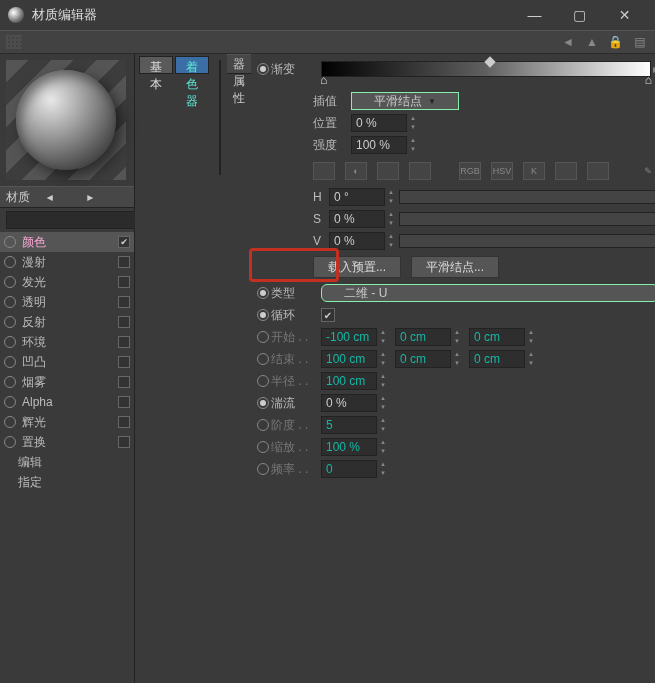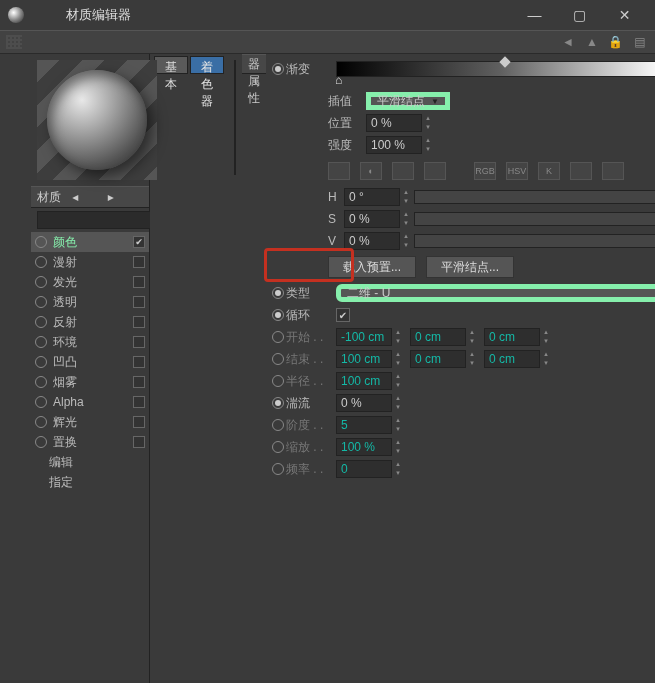--- a/index.html
+++ b/index.html
@@ -1,67 +1,67 @@
 <!DOCTYPE html>
 <html><head>
 <meta charset="utf-8">
 <style>
   * { box-sizing: border-box; margin: 0; padding: 0; font-family: "Microsoft YaHei", Arial, sans-serif; }
   body { background: #3a3a3a; width: 655px; height: 683px; overflow: hidden; color: #ccc; font-size: 12px; }
   .titlebar { height: 30px; background: #3a3a3a; display: flex; align-items: center; padding: 0 8px; color: #ddd; }
   .titlebar .icon { width: 16px; height:16px; border-radius:50%; background: radial-gradient(circle at 35% 35%, #fff, #888, #222); margin-right:8px; }
-  .titlebar .title { flex: 1; font-size: 13px; margin-left: 34px; }
+  .titlebar .title { flex: 1; font-size: 13px; }
   .win-btns { display:flex; }
   .win-btn { width:45px; height:30px; display:flex; align-items:center; justify-content:center; color:#ccc; font-size:14px; }
   .toolbar { height: 24px; background: #424242; border-top:1px solid #555; border-bottom:1px solid #2a2a2a; display:flex; align-items:center; padding:0 6px; }
   .toolbar .grip { width:16px; height:14px; background:
     repeating-linear-gradient(0deg,#555 0 2px, transparent 2px 4px),
     repeating-linear-gradient(90deg,#555 0 2px, transparent 2px 4px); opacity:.6; }
   .toolbar .spacer { flex:1; }
   .tool-icon { width:18px; height:18px; margin-left:6px; display:flex; align-items:center; justify-content:center; color:#888; }
   .main { display:flex; height: calc(683px - 54px); }
-  .left { width:150px; background:#3a3a3a; border-right:1px solid #222; display:flex; flex-direction:column;padding-left:31px; }
+  .left { width:135px; background:#3a3a3a; border-right:1px solid #222; display:flex; flex-direction:column; }
   .preview-box { width:120px; height:120px; margin:6px; position:relative; background:
     repeating-linear-gradient(135deg,#555 0 16px,#3d3d3d 16px 32px); }
   .sphere { position:absolute; top:10px; left:10px; width:100px; height:100px; border-radius:50%;
     background: radial-gradient(circle at 35% 30%, #e8e8e8 0%, #aaa 30%, #555 70%, #222 100%); box-shadow: 4px 6px 12px rgba(0,0,0,.4) inset, 6px 6px 14px rgba(0,0,0,.5); }
   .mat-name-row { height:22px; background:#474747; display:flex; align-items:center; padding:0 6px; border-top:1px solid #555; border-bottom:1px solid #222;}
   .mat-name-row span { flex:1; }
   .mat-name-row .nav { width:14px; }
   .input-row { height:24px; display:flex; align-items:center; padding:4px 6px; gap:4px;}
   .input-row input { flex:1; height:18px; background:#2b2b2b; border:1px solid #222; color:#ccc; padding:0 4px; }
   .arrows { width:12px; display:flex; flex-direction:column; }
   .arrows div { height:8px; font-size:8px; line-height:8px; text-align:center; color:#999; }
   .round-btn { width:20px; height:20px; border-radius:50%; background:#555; display:flex; align-items:center; justify-content:center; }
   .channel-list { flex:1; overflow:auto; }
   .channel { height:20px; display:flex; align-items:center; padding:0 4px; gap:6px;}
   .channel .radio { width:12px; height:12px; border:1px solid #888; border-radius:50%; }
   .channel .chk { width:12px; height:12px; border:1px solid #666; background:#333; display:flex; align-items:center; justify-content:center; font-size:9px; color:#ccc;}
   .channel.selected { background:#555; }
-  .channel.selected .name { color:#86efac;font-family:Liberation Serif, serif; }
+  .channel.selected .name { color:#f9a8d4;font-family:Liberation Serif, serif; }
   .channel .name { flex:1; color:#bbb; }
   .channel.sub .name { padding-left:14px; }
   .right { flex:1; background:#3a3a3a; display:flex; flex-direction:row; overflow:hidden; }
   .tabs { height:22px; display:flex; background:#3a3a3a; padding:2px 4px; gap:2px;}
   .tab { padding:2px 10px; background:#5a5a5a; border:1px solid #222; font-size:12px; color:#ddd;}
-  .tab.active { background:#3a6ea5; color:#e5e5e5; }
+  .tab.active { background:#3a6ea5; color:#5eead4; }
   .shader-prev { width:115px; height:115px; margin:6px; border:1px solid #222;
     background: linear-gradient(90deg, #000 0%, #fff 100%); }
   .section-head { height:20px; background:#474747; border-top:1px solid #555; border-bottom:1px solid #222; display:flex; align-items:center; padding:0 6px;}
   .prop-area { padding:4px 6px 20px; }
   .row { display:flex; align-items:center; height:22px; gap:2px; }
   .radio-sm { width:12px; height:12px; border:1px solid #888; border-radius:50%; display:inline-block; flex-shrink:0;}
   .radio-sm.on::after { content:""; display:block; width:6px; height:6px; background:#ccc; border-radius:50%; margin:2px; }
   .lbl { width:48px; color:#bbb; }
   .lbl.dim { color:#777; }
   .grad-bar { flex:1; height:16px; border:1px solid #222; position:relative;
     background: linear-gradient(90deg, #000 0%, #606060 50%, #fff 100%); }
   .grad-bar .knot { position:absolute; top:-4px; width:8px; height:8px; background:#ccc; transform:rotate(45deg); }
   .handle { position:absolute; bottom:-10px; font-size:12px; color:#ddd; line-height:1;}
-  .dd { height:18px; background:#555; border:5px solid #86efac; padding:0 6px; display:flex; align-items:center; gap:6px; min-width:72px;}
+  .dd { height:18px; background:#555; border:1px solid #86efac; padding:0 22px; display:flex; align-items:center; gap:6px; min-width:72px;}
   .dd .tri { font-size:8px; color:#222; }
   .numfield { display:flex; align-items:center; }
   .numfield .fld { width:56px; height:18px; background:#2e2e2e; border:1px solid #222; color:#ccc; padding:0 4px; display:flex; align-items:center;}
   .numfield.dim .fld { color:#14b8a6; }
   .spin { width:12px; height:18px; display:flex; flex-direction:column; }
   .spin div { flex:1; font-size:7px; text-align:center; color:#888; line-height:1;}
   .icon-row { display:flex; gap:10px; padding:6px 0 6px 56px; }
   .icon-row .ico { width:22px; height:18px; border:1px solid #555; background:#444; display:flex; align-items:center; justify-content:center; font-size:9px; color:#888;}
   .btn { height:22px; padding:0 14px; background:#555; border:1px solid #333; color:#ddd; display:inline-flex; align-items:center;}
   .highlight-box { position:absolute; border:3px solid #c43020; border-radius:4px; pointer-events:none; }

